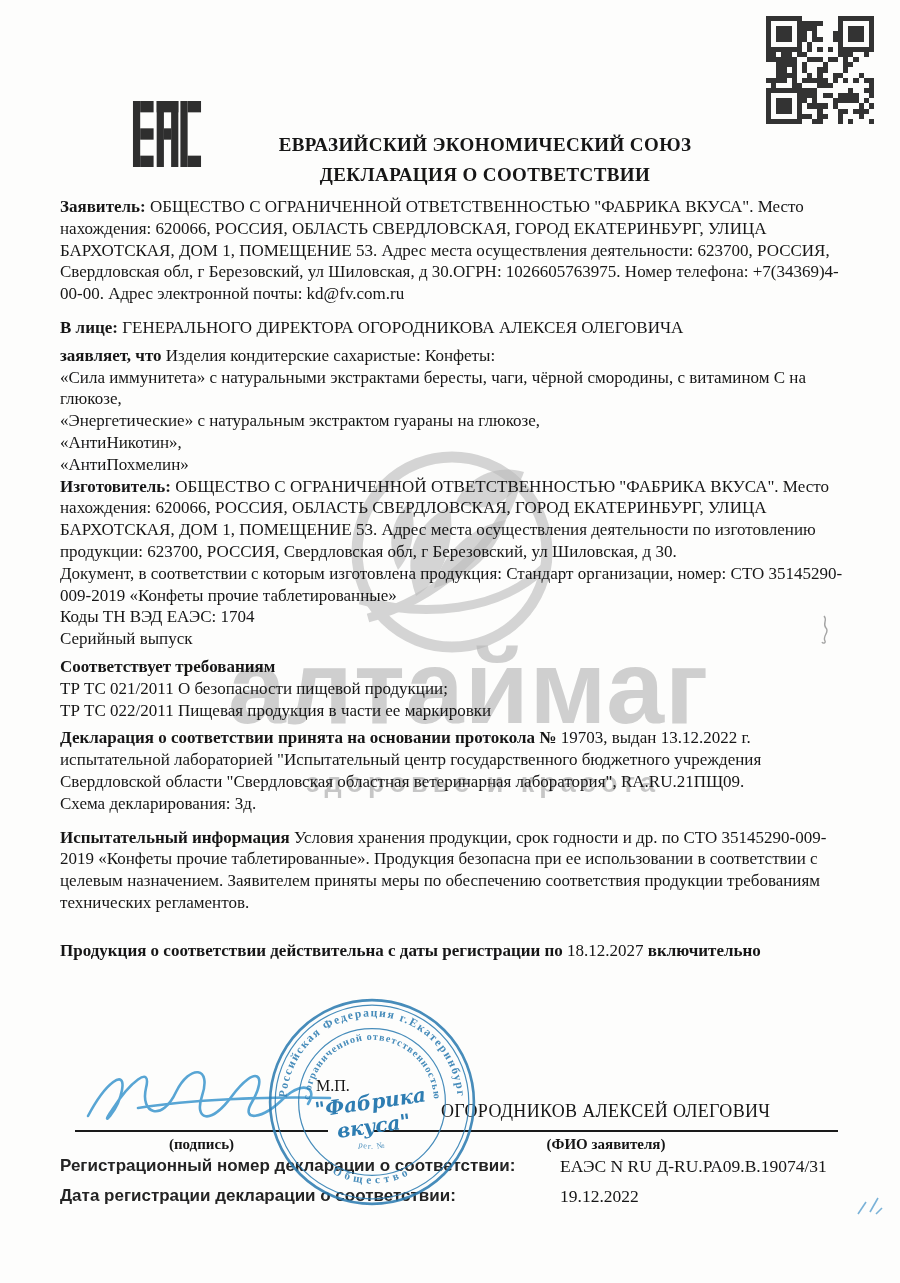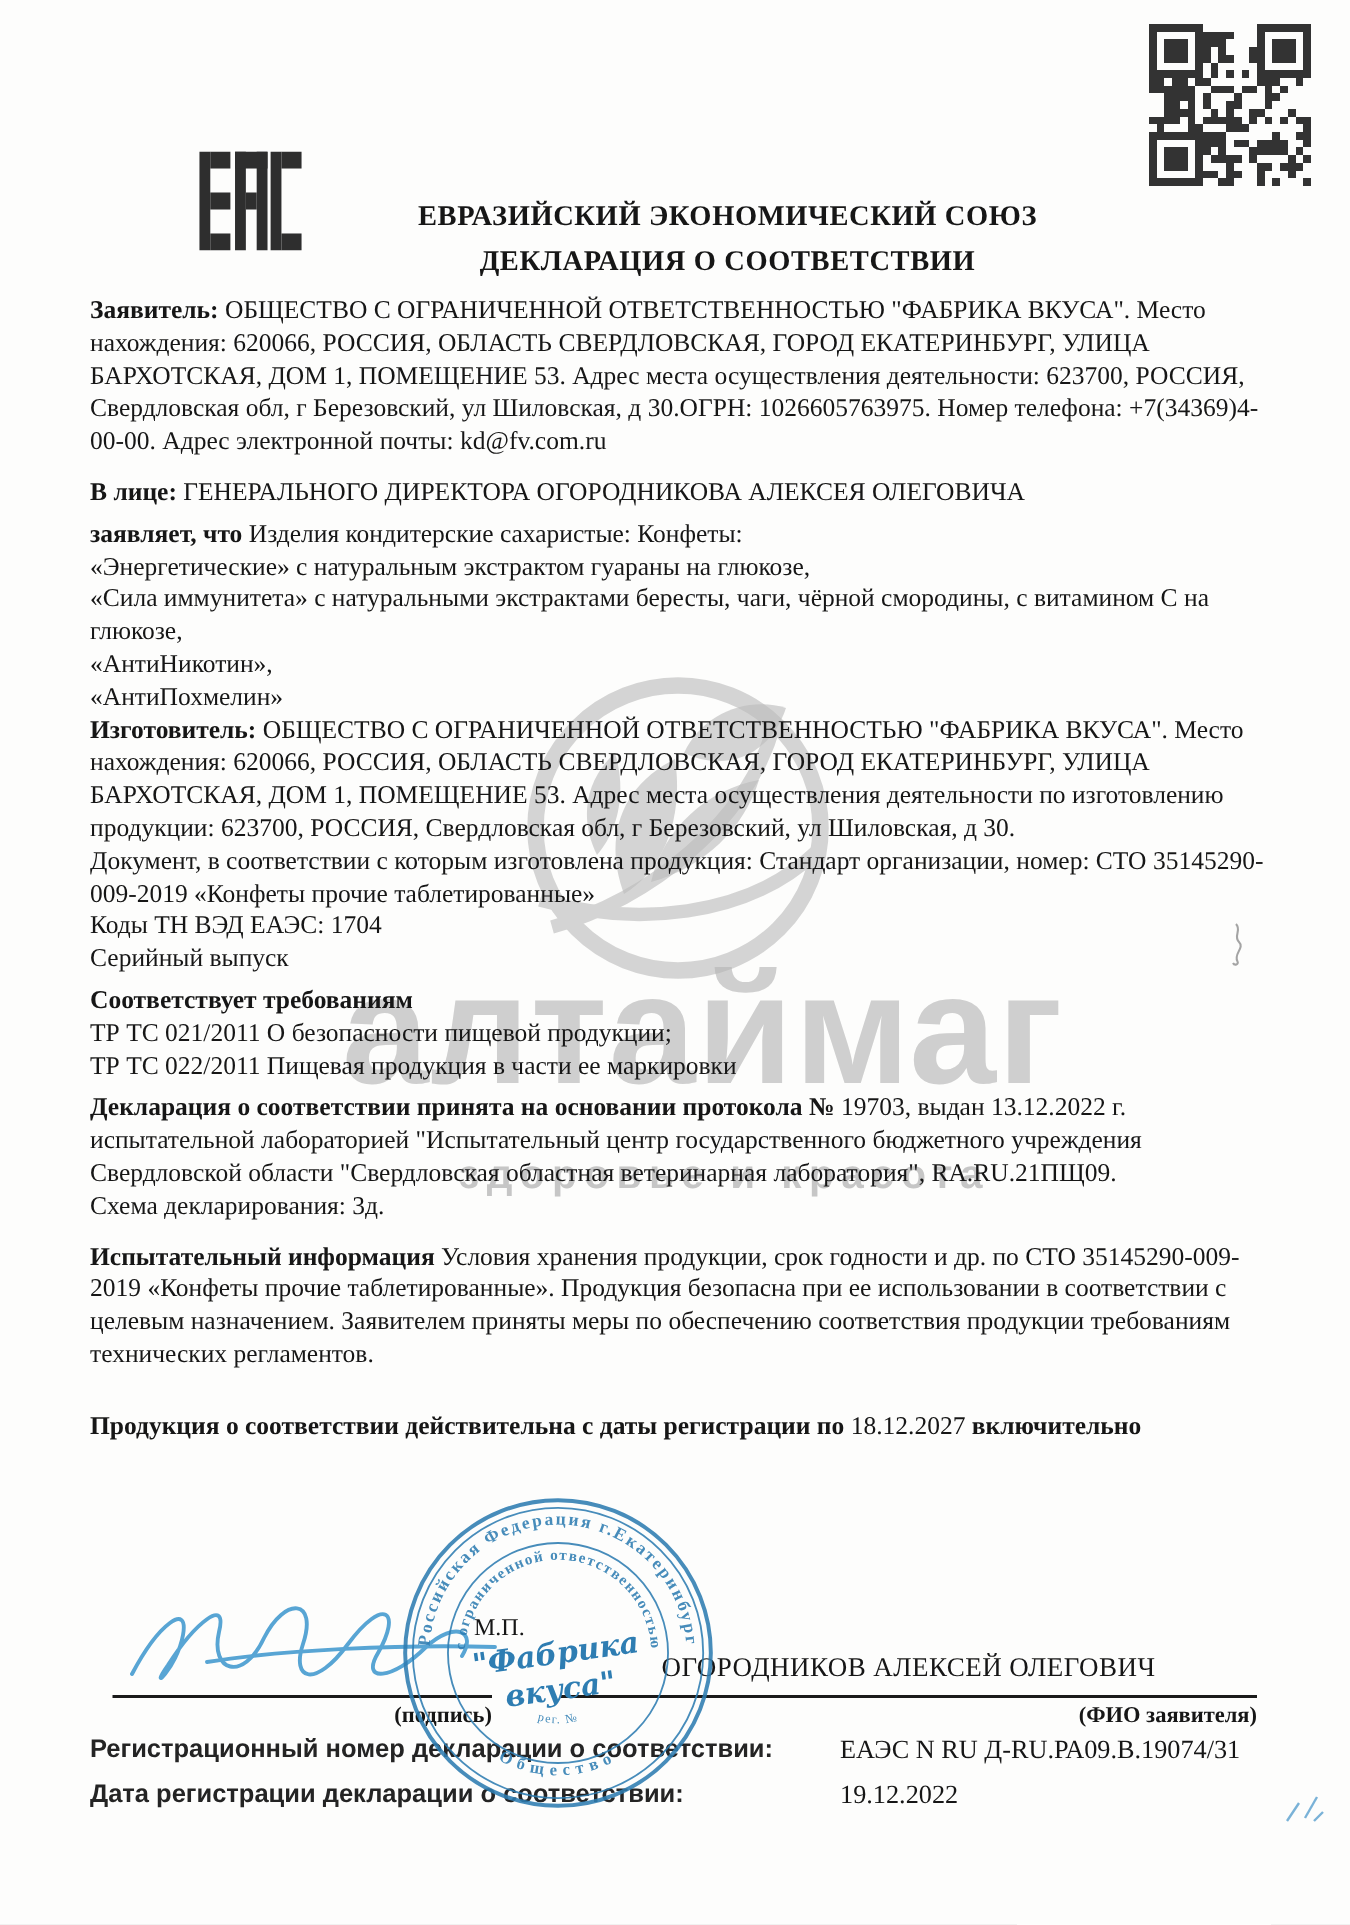--- a/index.html
+++ b/index.html
@@ -40,21 +40,21 @@
   .stamp-svg{position:absolute;left:264px;top:994px;z-index:4;opacity:.88;}
   .stamp-center{
     position:absolute;left:297px;top:1090px;width:150px;text-align:center;z-index:4;
     font-family:"DejaVu Serif",serif;font-style:italic;font-weight:700;
     font-size:20px;color:#2e7db2;transform:rotate(-8deg);
   }
   .mp{position:absolute;left:316px;top:1077px;z-index:2;font-size:16px;z-index:3;}
   .sig-line{position:absolute;top:1130px;height:2px;background:#1a1a1a;z-index:2;}
   .sig-line.l1{left:75px;width:253px;}
   .sig-line.l2{left:374px;width:464px;}
-  .sig-caption{position:absolute;top:1136px;text-align:right;z-index:2;
+  .sig-caption{position:absolute;top:1136px;text-align:center;z-index:2;
     font-weight:700;font-size:15px;}
   .sig-caption.c1{left:75px;width:253px;}
   .sig-caption.c2{left:374px;width:464px;}
   .fio-name{position:absolute;left:441px;top:1101px;z-index:2;
     font-size:18px;letter-spacing:.3px;white-space:nowrap;}
   
   .reg-row{position:absolute;left:60px;width:800px;z-index:2;}
   .reg-row.r1{top:1156px;}
   .reg-row.r2{top:1186px;}
   .reg-label{font-family:"Liberation Sans",sans-serif;font-weight:700;
@@ -343,22 +343,22 @@
   </div>
 
   <div class="content">
 
     <p><span class="bl">Заявитель:</span><span> ОБЩЕСТВО С ОГРАНИЧЕННОЙ ОТВЕТСТВЕННОСТЬЮ "ФАБРИКА ВКУСА". Место нахождения: 620066, РОССИЯ, ОБЛАСТЬ СВЕРДЛОВСКАЯ, ГОРОД ЕКАТЕРИНБУРГ, УЛИЦА БАРХОТСКАЯ, ДОМ 1, ПОМЕЩЕНИЕ 53. Адрес места осуществления деятельности: 623700, РОССИЯ, Свердловская обл, г Березовский, ул Шиловская, д 30.ОГРН: 1026605763975. Номер телефона: +7(34369)4-00-00. Адрес электронной почты: kd@fv.com.ru</span></p>
 
     <p class="m12"><span class="bl">В лице:</span><span> ГЕНЕРАЛЬНОГО ДИРЕКТОРА ОГОРОДНИКОВА АЛЕКСЕЯ ОЛЕГОВИЧА</span></p>
 
     <p class="m6"><span class="bl">заявляет, что</span><span> Изделия кондитерские сахаристые: Конфеты:</span></p>
 
+    <p>«Сила иммунитета» с натуральными экстрактами бересты, чаги, чёрной смородины, с витамином С на глюкозе,</p>
     <p>«Энергетические»  с натуральным экстрактом гуараны на глюкозе,</p>
-    <p>«Сила иммунитета» с натуральными экстрактами бересты, чаги, чёрной смородины, с витамином С на глюкозе,</p>
     <p>«АнтиНикотин»,</p>
     <p>«АнтиПохмелин»</p>
 
     <p><span class="bl">Изготовитель:</span><span> ОБЩЕСТВО С ОГРАНИЧЕННОЙ ОТВЕТСТВЕННОСТЬЮ "ФАБРИКА ВКУСА". Место нахождения: 620066, РОССИЯ, ОБЛАСТЬ СВЕРДЛОВСКАЯ, ГОРОД ЕКАТЕРИНБУРГ, УЛИЦА БАРХОТСКАЯ, ДОМ 1, ПОМЕЩЕНИЕ 53. Адрес места осуществления деятельности по изготовлению продукции: 623700, РОССИЯ, Свердловская обл, г Березовский, ул Шиловская, д 30.</span></p>
 
     <p>Документ, в соответствии с которым изготовлена продукция: Стандарт организации, номер: СТО 35145290-009-2019 «Конфеты прочие таблетированные»</p>
     <p>Коды ТН ВЭД ЕАЭС: 1704</p>
     <p>Серийный выпуск</p>
 
     <p class="m6 bl">Соответствует требованиям</p>

